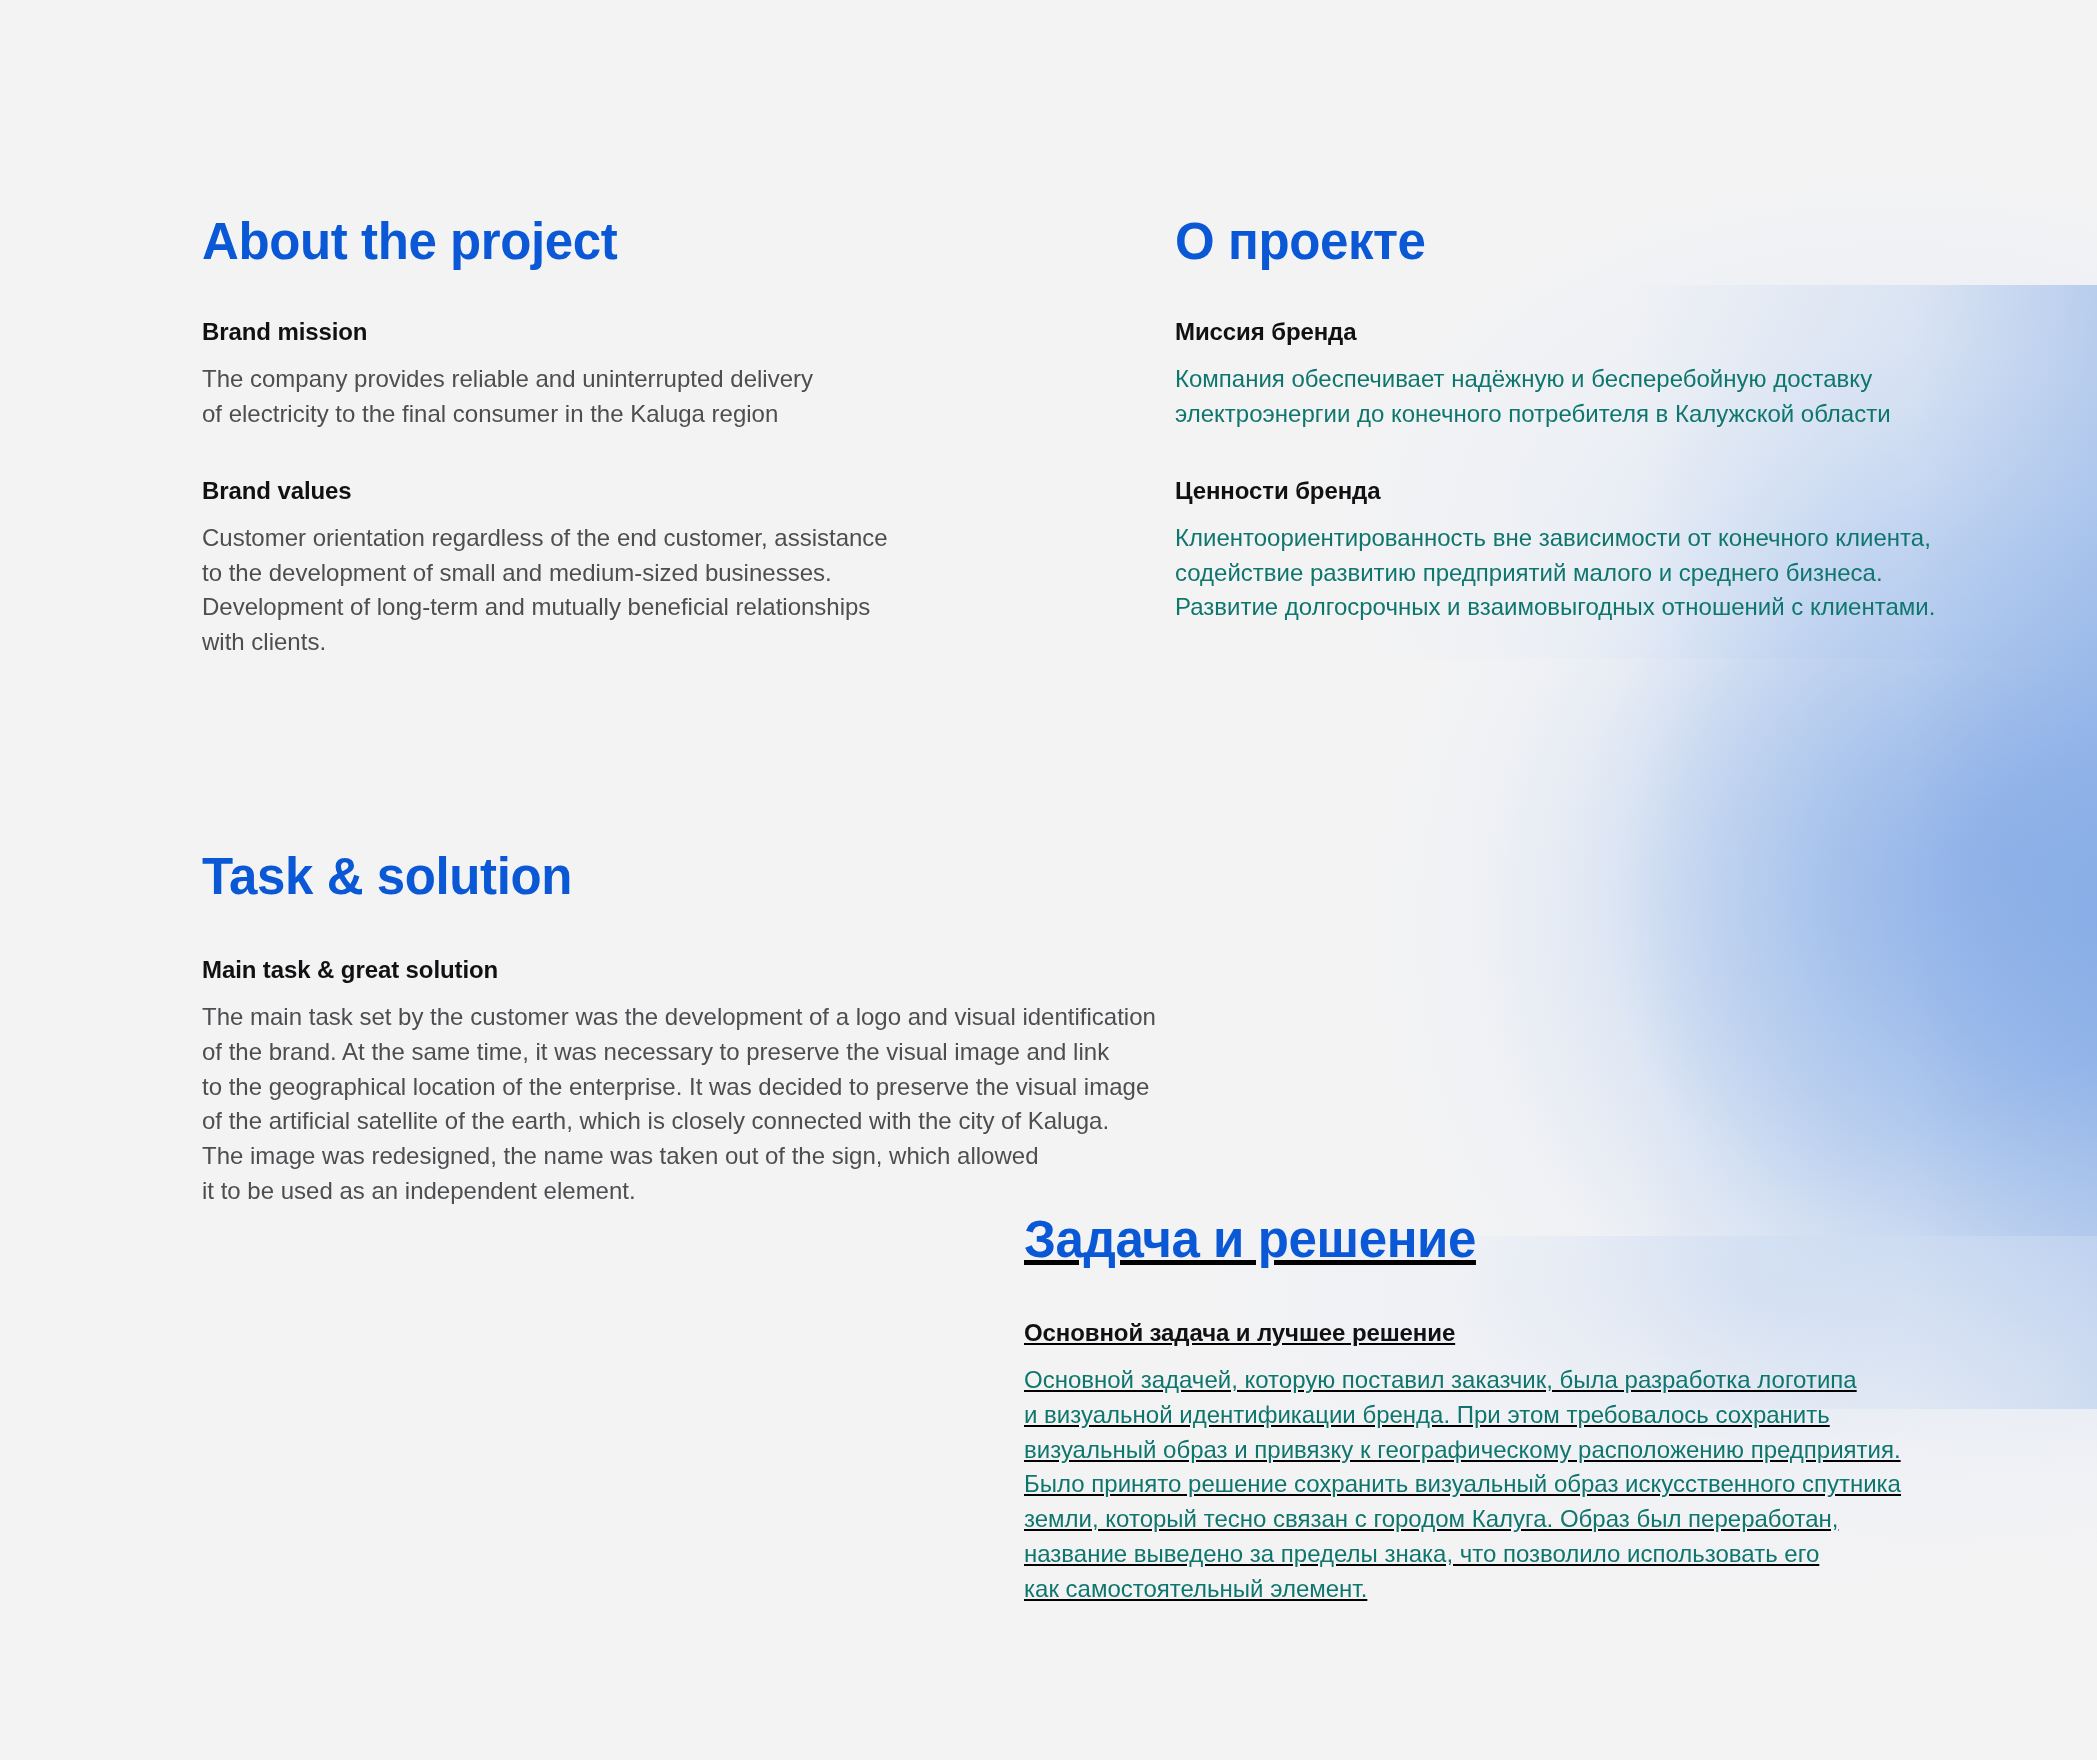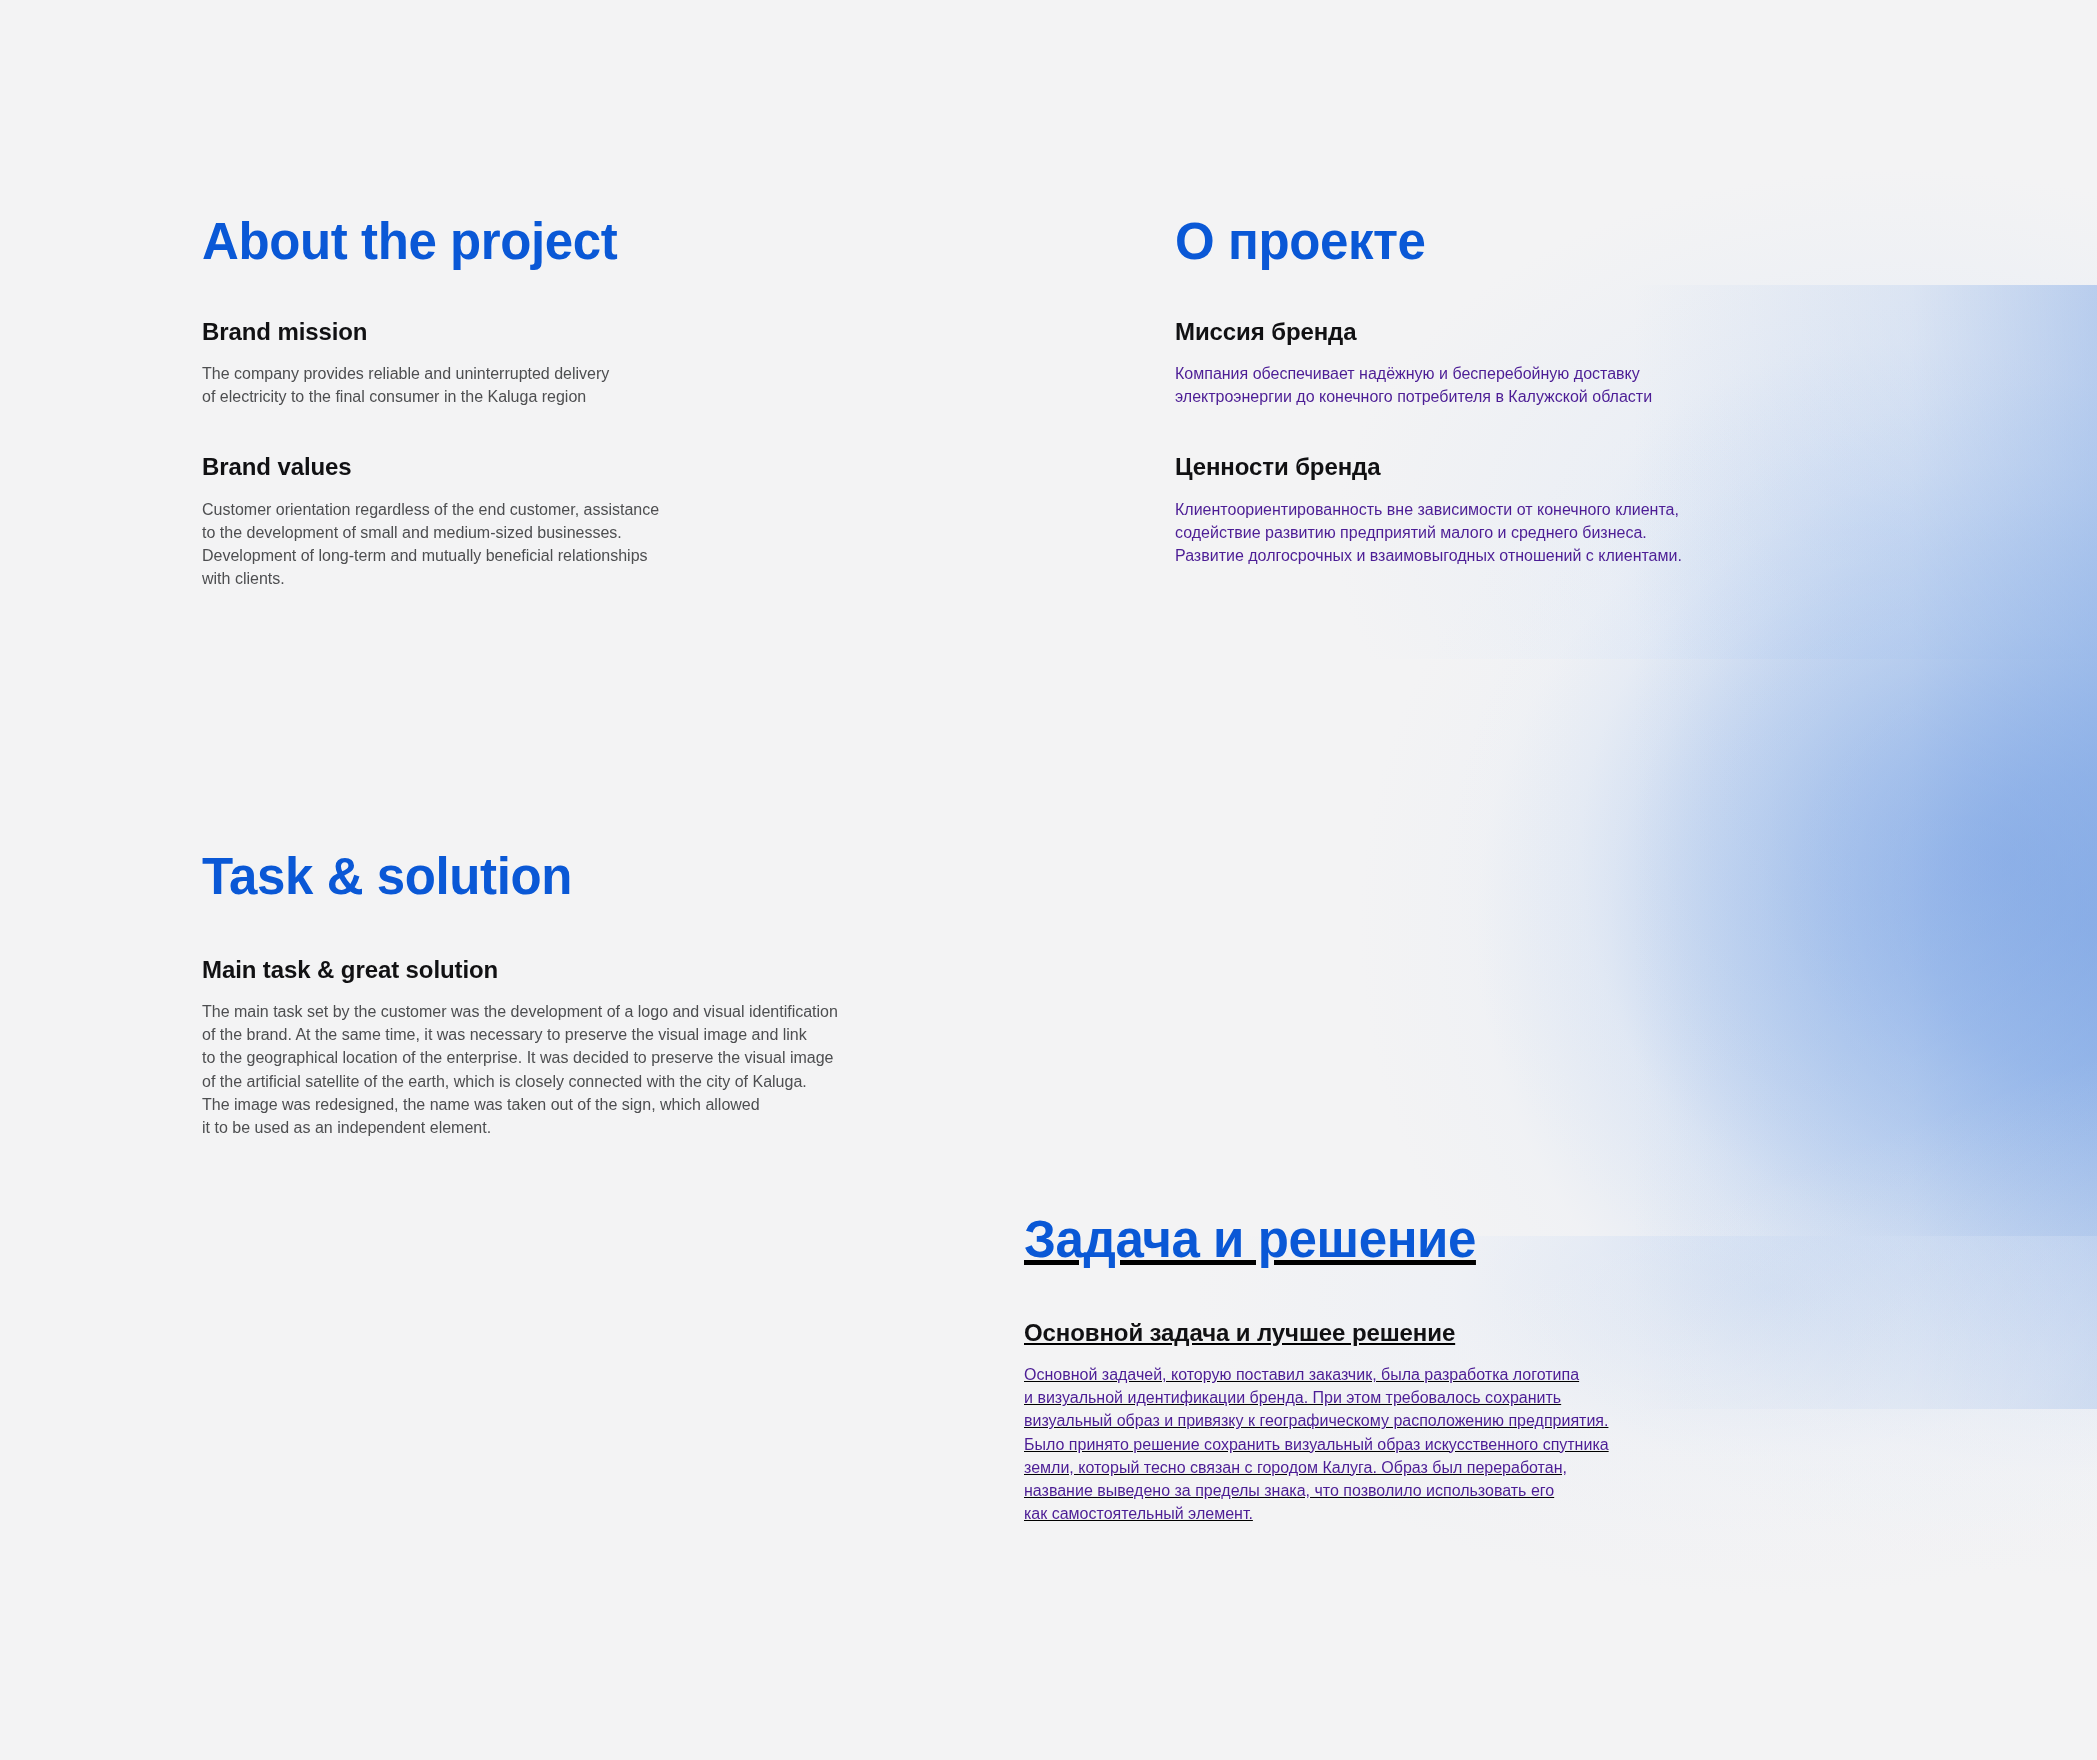--- a/index.html
+++ b/index.html
@@ -115,28 +115,28 @@
   .sub-title {
     color: #111113;
     font-size: 24px;
     line-height: 1.15;
     font-weight: 700;
     letter-spacing: -0.1px;
     margin: 0;
     white-space: nowrap;
   }
   .body-text {
-    font-size: 16px;
+    font-size: 24px;
     line-height: 1.45;
     font-weight: 400;
     margin: 0;
     white-space: pre-line;
   }
   .body-en { color: #4d4e50; }
-  .body-ru { color: #4c1d95; }
+  .body-ru { color: #0f766e; }
 
   .gap-title   { height: 51px; }
   .gap-sub     { height: 16.5px; }
   .gap-group   { height: 45px; }
 </style>
 </head>
 <body>
 
 <div id="canvas">
   <div class="glow glow-upper"></div>

